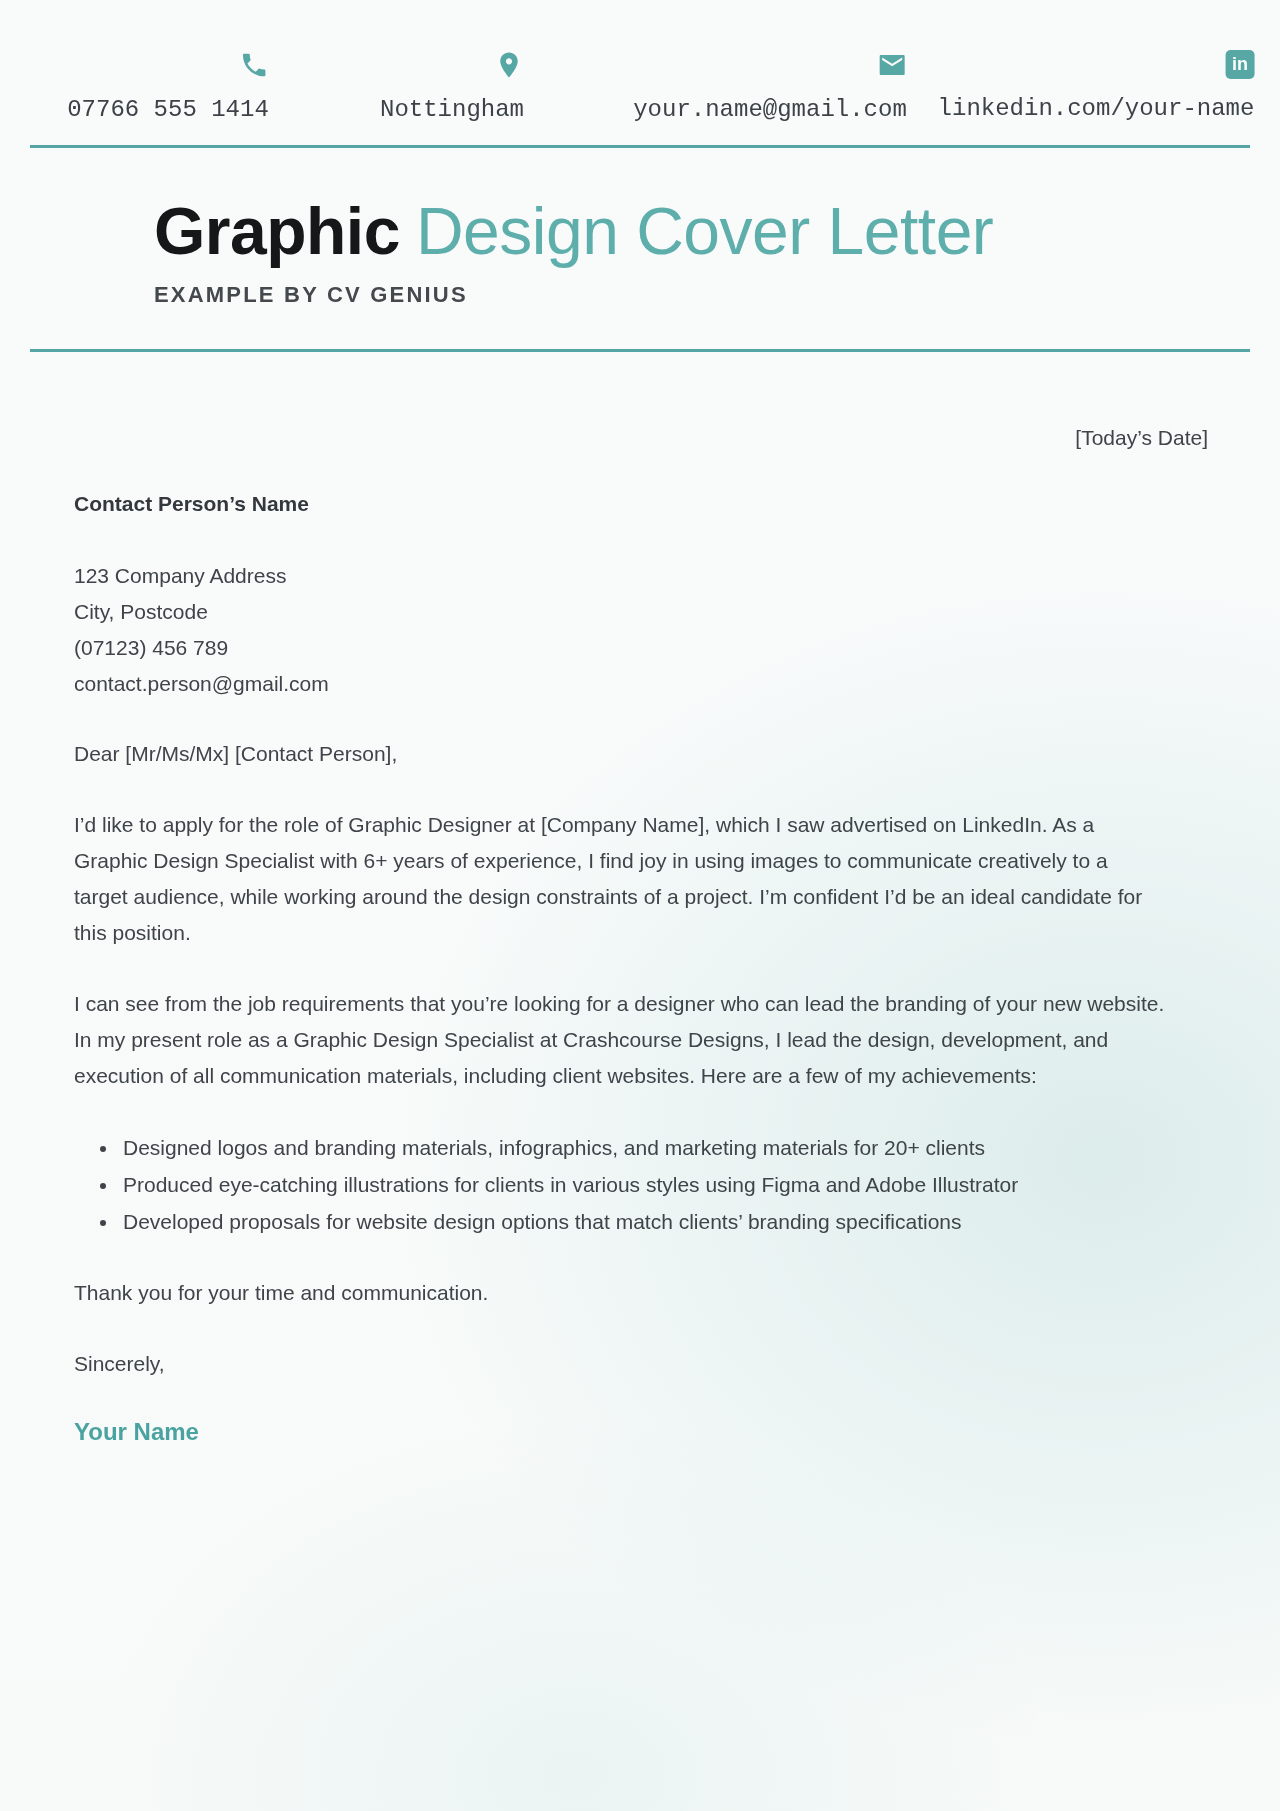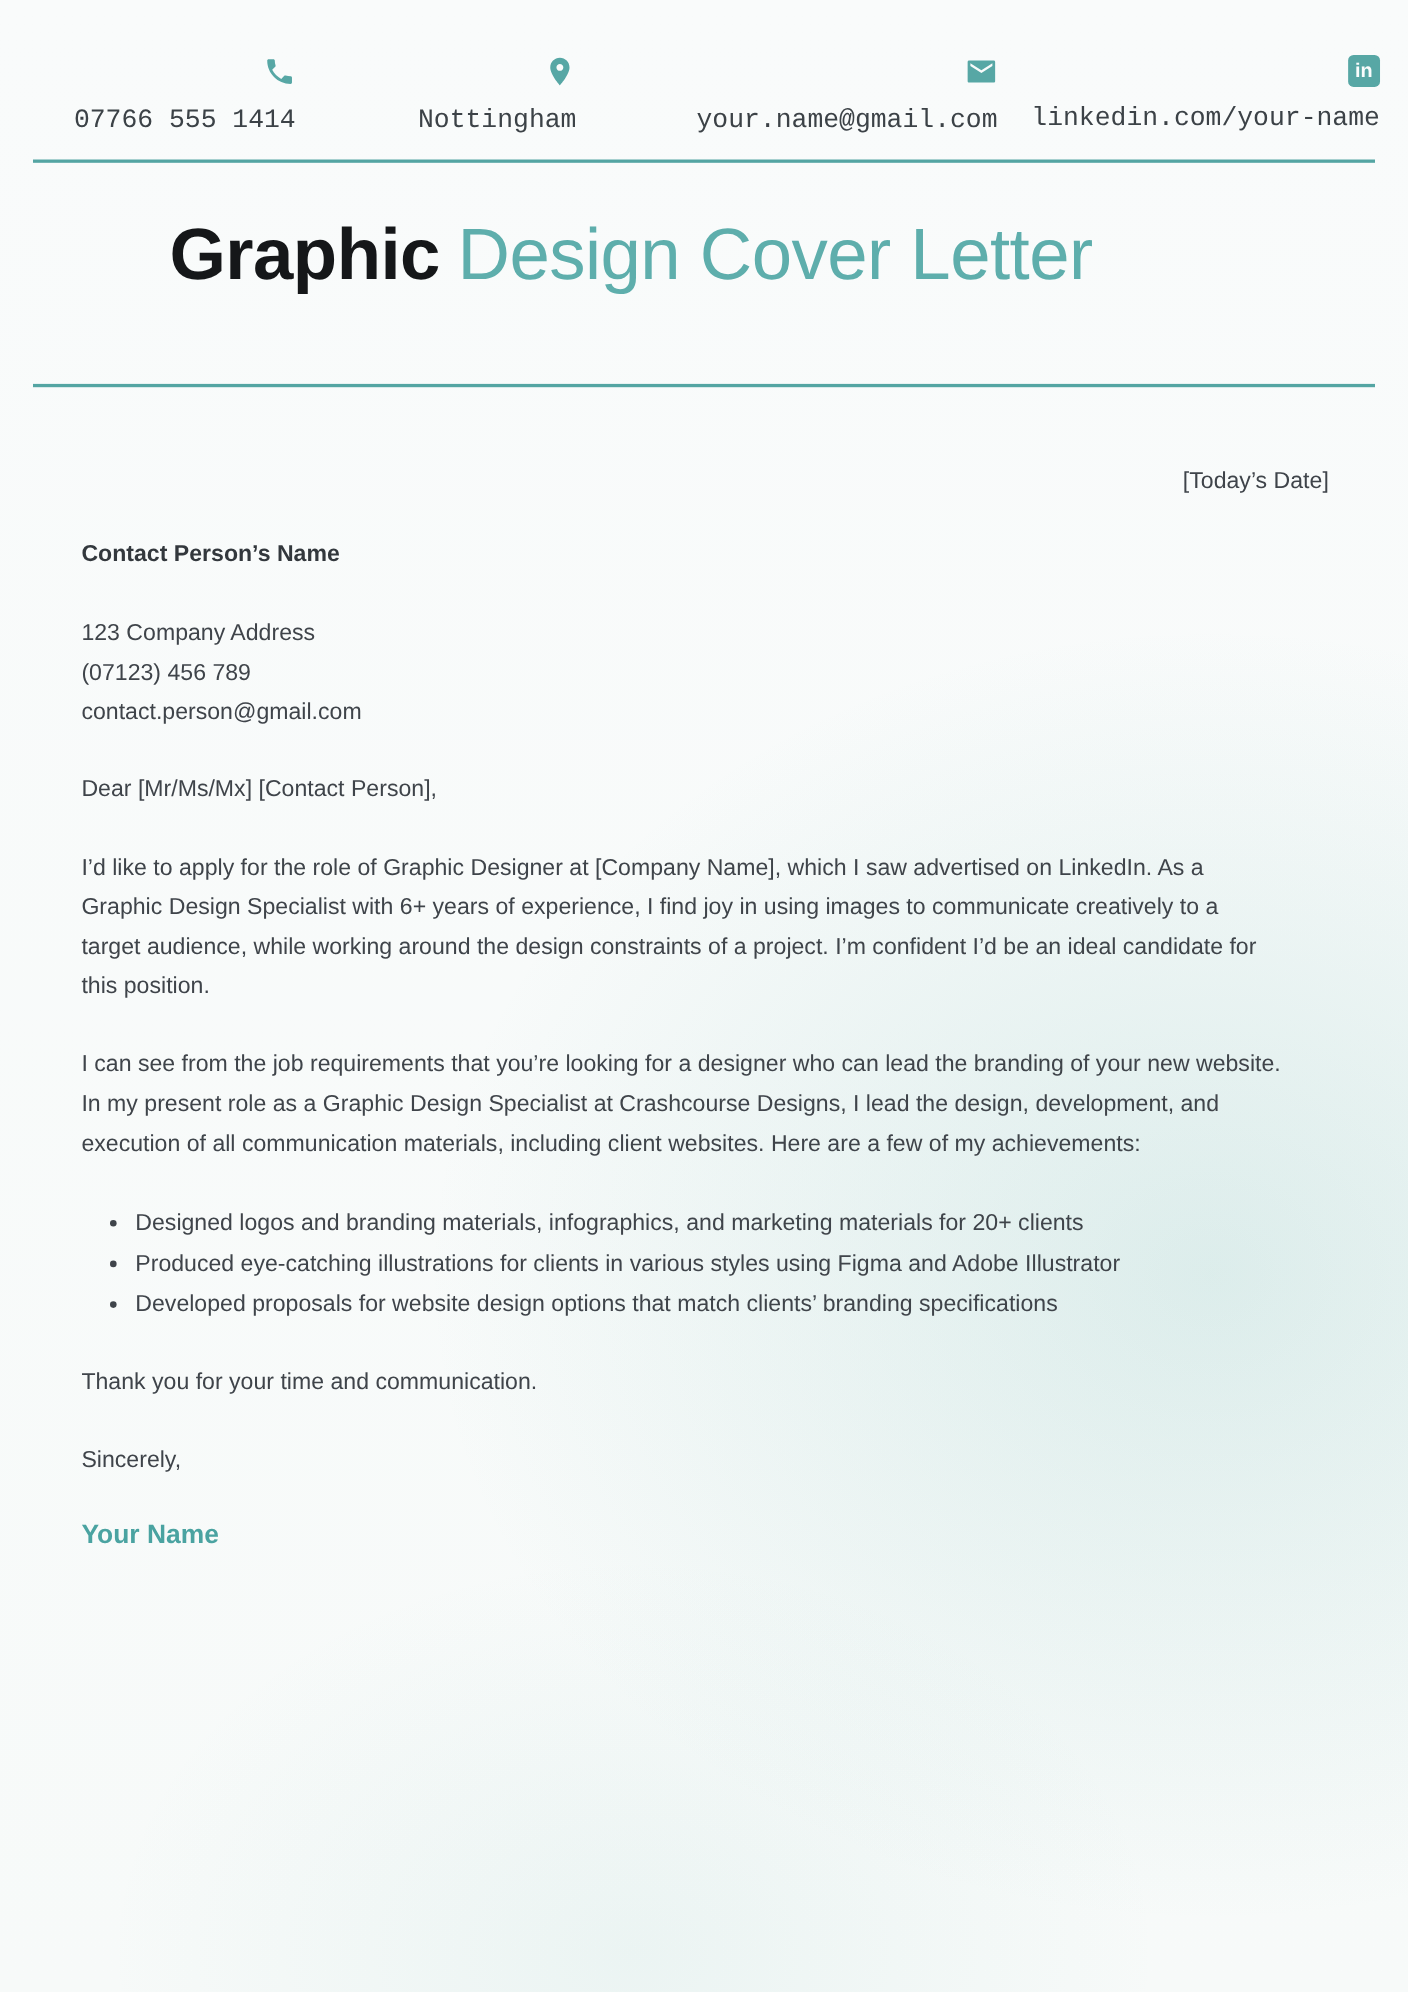--- a/index.html
+++ b/index.html
@@ -93,31 +93,33 @@
 
   <div class="contact-col" style="left:1096px">
     <span class="li-badge">in</span>
     <span class="contact-label">linkedin.com/your-name</span>
   </div>
 
   <div class="rule rule-top"></div>
 
   <div class="title-block">
     <h1><span class="t-black">Graphic</span><span class="t-teal">Design Cover Letter</span></h1>
+    <div class="subtitle">EXAMPLE BY CV GENIUS</div>
   </div>
 
   <div class="rule rule-mid"></div>
 
   <div class="letter">
     <div class="date">[Today’s Date]</div>
 
     <div class="recipient">Contact Person’s Name</div>
 
     <div class="address">
       <div>123 Company Address</div>
+      <div>City, Postcode</div>
       <div>(07123) 456 789</div>
       <div>contact.person@gmail.com</div>
     </div>
 
     <p class="salutation">Dear [Mr/Ms/Mx] [Contact Person],</p>
 
     <p>I’d like to apply for the role of Graphic Designer at [Company Name], which I saw advertised on LinkedIn. As a Graphic Design Specialist with 6+ years of experience, I find joy in using images to communicate creatively to a target audience, while working around the design constraints of a project. I’m confident I’d be an ideal candidate for this position.</p>
 
     <p>I can see from the job requirements that you’re looking for a designer who can lead the branding of your new website. In my present role as a Graphic Design Specialist at Crashcourse Designs, I lead the design, development, and execution of all communication materials, including client websites. Here are a few of my achievements:</p>
 

